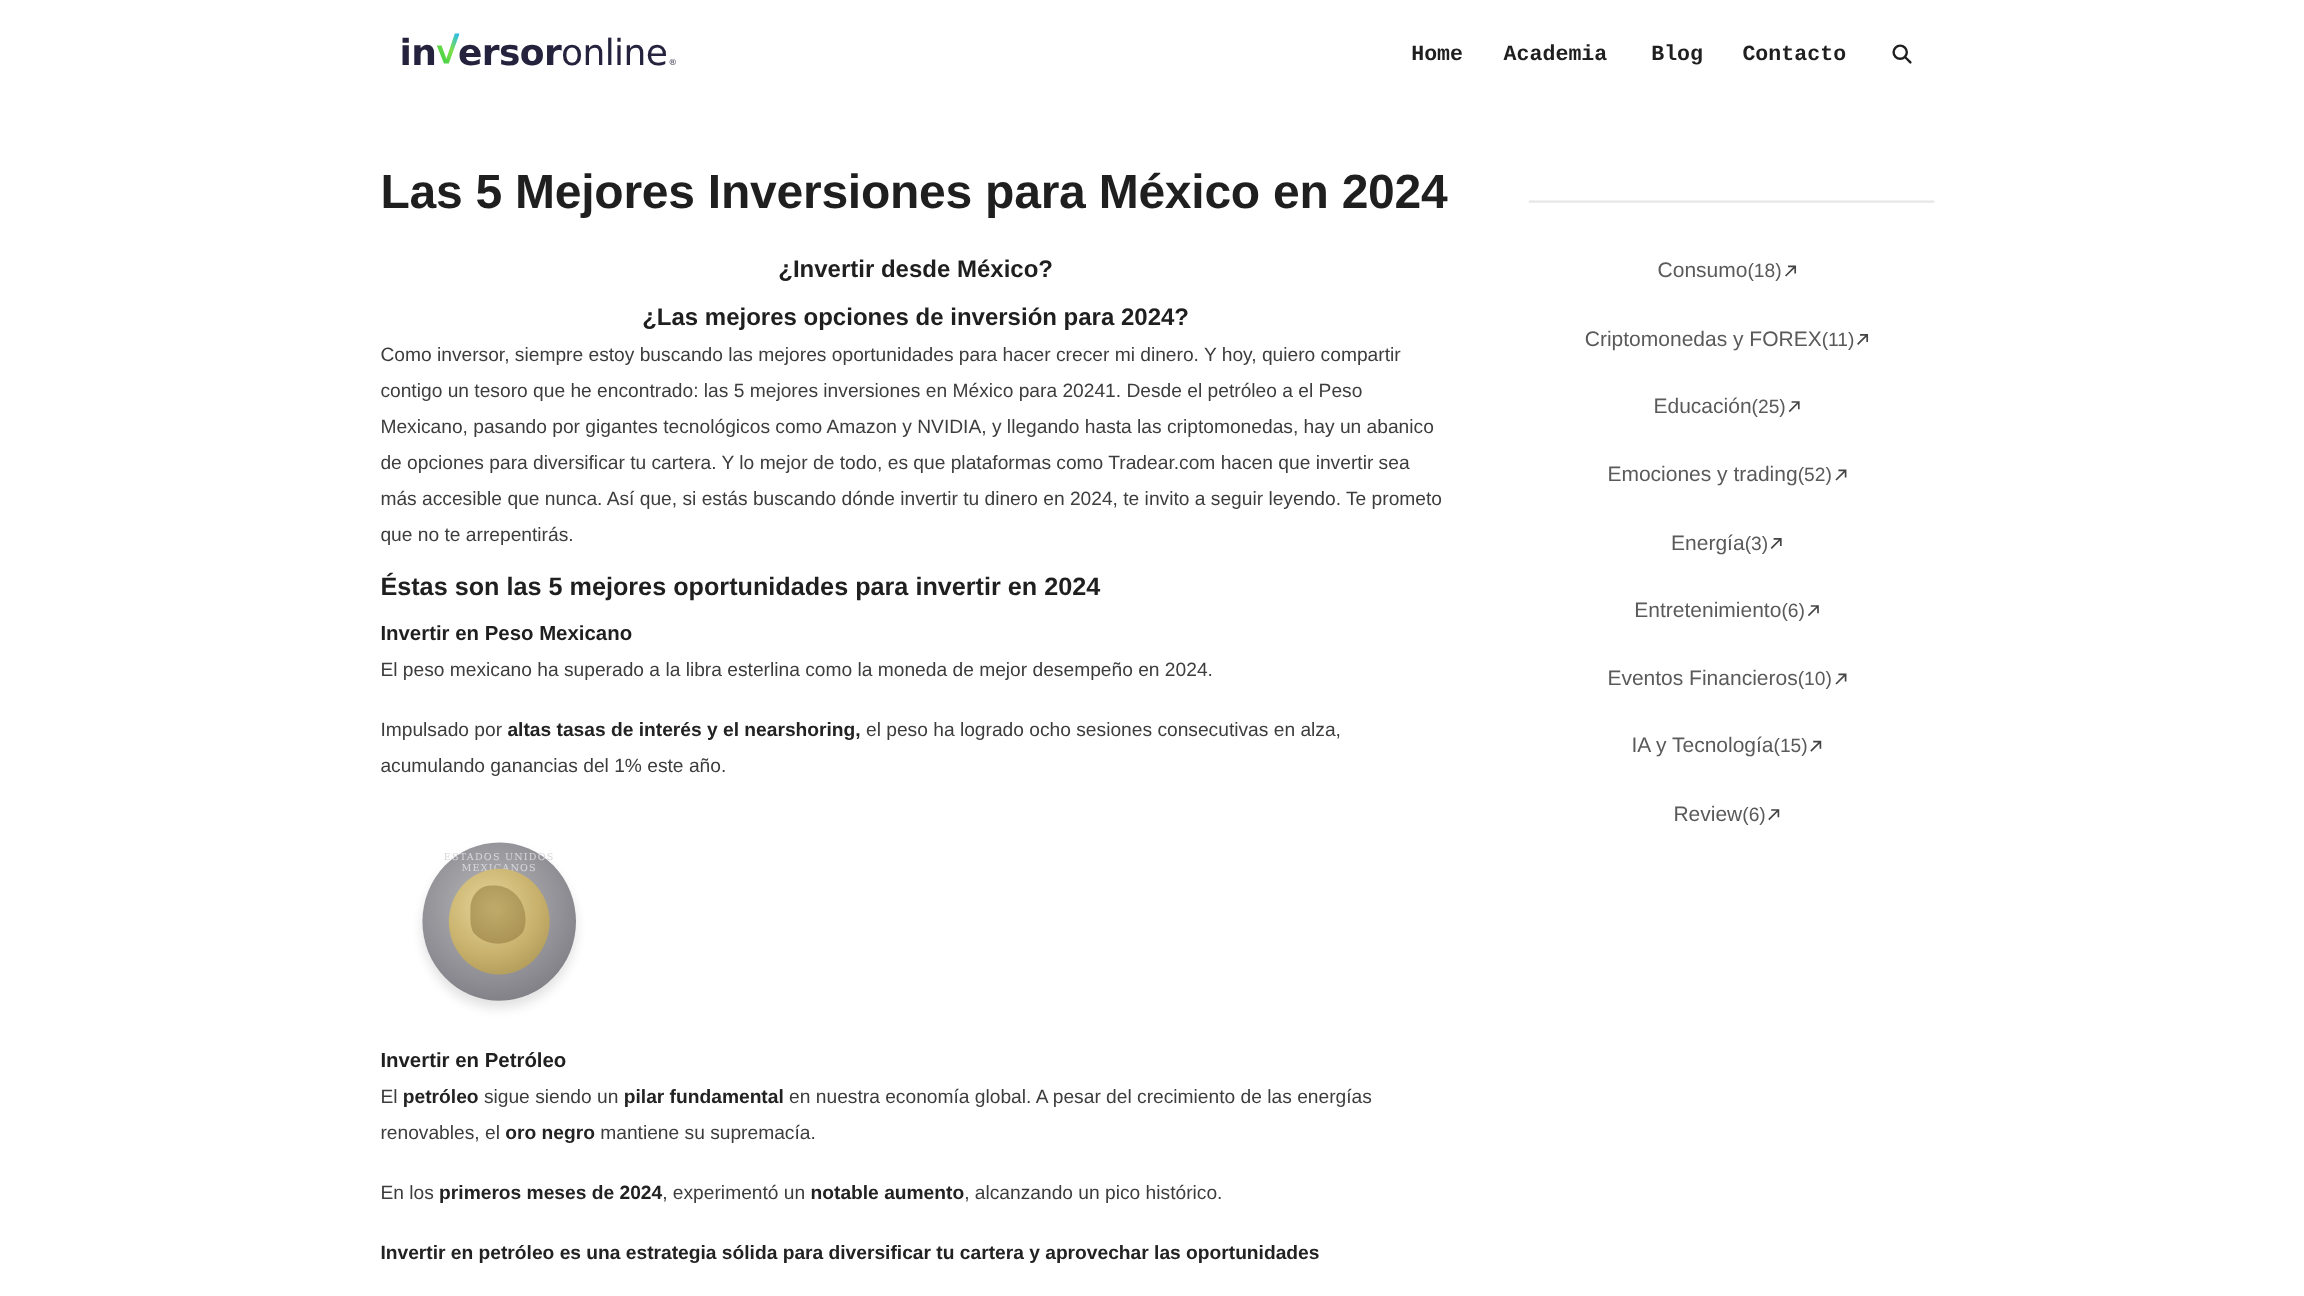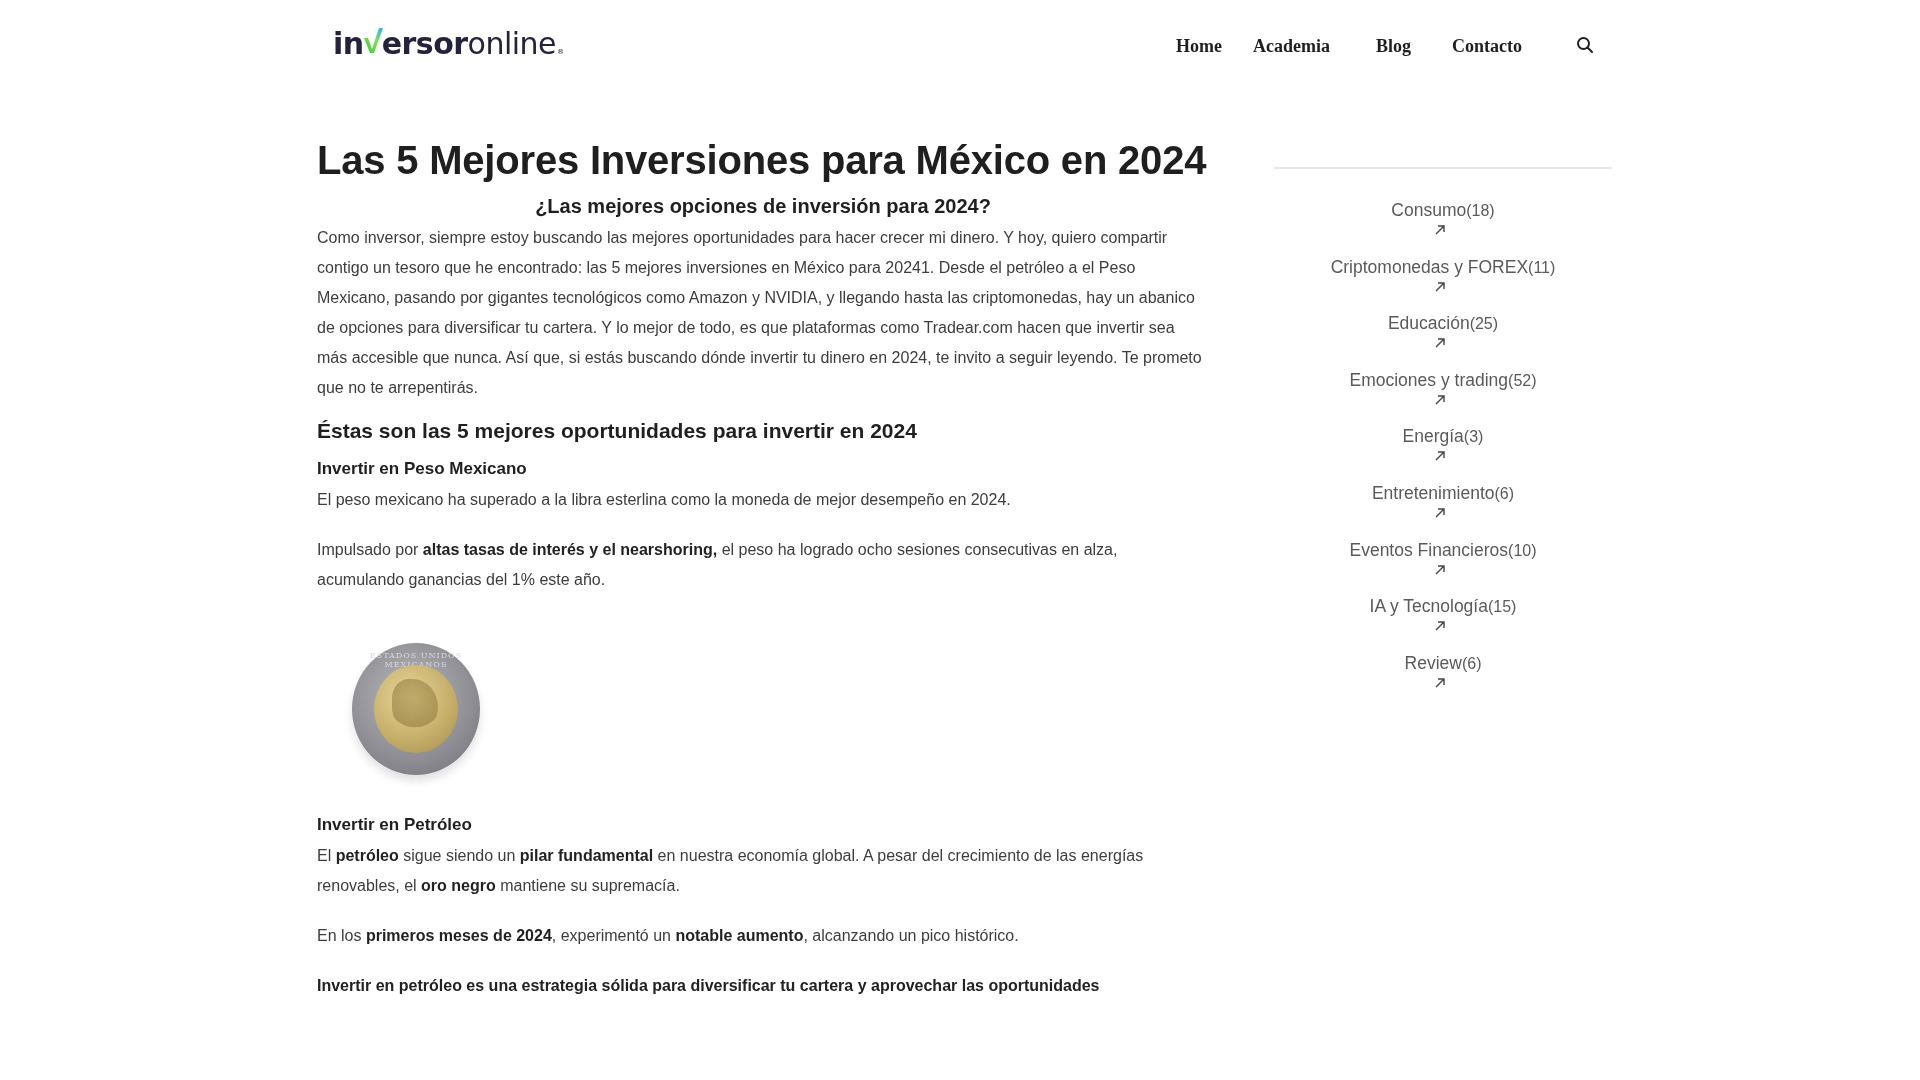--- a/index.html
+++ b/index.html
@@ -8,21 +8,21 @@
 
   
   .header { position: absolute; left: 0; top: 0; width: 1536px; height: 92px; }
   .logo { position: absolute; left: 333px; top: 24px; height: 40px; display: flex; align-items: baseline; font-family: "DejaVu Sans", sans-serif; font-size: 30px; letter-spacing: -0.5px; line-height: 40px; }
   .logo .dark { color: #25223d; font-weight: bold; }
   .logo .check { display: inline-block; width: 20px; height: 30px; position: relative; margin: 0 -1px; }
   .logo .light { color: #25223d; font-weight: normal; }
   .logo .reg { font-size: 7px; color: #25223d; margin-left: 1px; }
 
   .nav { position: absolute; top: 30px; left: 1176px; height: 32px; display: flex; align-items: center; }
-  .nav a { font-size: 18px; font-weight: bold; color: #1f1f1f; text-decoration: none; font-family: Liberation Serif, serif; }
+  .nav a { font-size: 18px; font-weight: bold; color: #1f1f1f; text-decoration: none; font-family: Liberation Mono, monospace; }
   .nav .n-home { position: absolute; left: 0; }
   .nav .n-acad { position: absolute; left: 77px; }
   .nav .n-blog { position: absolute; left: 200px; }
   .nav .n-cont { position: absolute; left: 276px; white-space: nowrap; }
   .search-btn { position: absolute; left: 1574px; top: 34px; width: 22px; height: 22px; display: flex; align-items: center; justify-content: center; cursor: pointer; }
 
   
   .article { position: absolute; left: 317px; top: 140px; width: 892px; }
   .title { font-size: 40px; font-weight: bold; color: #1f1f1f; line-height: 40px; letter-spacing: -0.2px; }
   .center-h { text-align: center; font-size: 20px; font-weight: bold; color: #1f1f1f; line-height: 28px; }
@@ -46,21 +46,21 @@
           background: radial-gradient(circle at 50% 40%, #b09a58 0%, #9c8548 70%, transparent 72%); opacity: 0.7; }
   .coin-rim-text { position: absolute; left: 14px; top: 8px; width: 100px; height: 20px; font-size: 8px; color: #d8d8dc; letter-spacing: 1px; text-align: center; font-family: "DejaVu Serif", serif; }
 
   .petro-h3 { margin-top: 20px; }
 
   
   .sidebar { position: absolute; left: 1274px; top: 152px; width: 338px; }
   .sb-title { font-size: 20px; font-weight: bold; color: #1f1f1f; line-height: 30px; }
   .sb-divider { height: 2px; background: #e8e8e8; margin-top: 15px; width: 338px; }
   .sb-list { list-style: none; margin-top: 29px; }
-  .sb-item { display: flex; justify-content: flex-start; align-items: center; height: 56.6px; cursor: pointer; flex-direction: column; }
+  .sb-item { display: flex; justify-content: center; align-items: center; height: 56.6px; cursor: pointer; }
   .sb-item .lbl { font-size: 17.5px; color: #5a5a5a; line-height: 24px; white-space: nowrap; }
   .sb-item .cnt { font-size: 16px; color: #5a5a5a; }
   .sb-item .arrow { width: 14px; height: 14px; margin-right: 6px; display: flex; align-items: center; justify-content: center; }
 </style>
 </head>
 <body>
 
 <header class="header">
   <a class="logo">
     <span class="dark">in</span>
@@ -92,20 +92,21 @@
     <svg width="18" height="18" viewBox="0 0 18 18">
       <circle cx="7.5" cy="7.5" r="5.5" fill="none" stroke="#1f1f1f" stroke-width="2"></circle>
       <line x1="11.5" y1="11.5" x2="16" y2="16" stroke="#1f1f1f" stroke-width="2" stroke-linecap="round"></line>
     </svg>
   </div>
 </header>
 
 <main class="article">
   <h1 class="title">Las 5 Mejores Inversiones para México en 2024</h1>
 
+  <h3 class="center-h ch1">¿Invertir desde México?</h3>
   <h3 class="center-h ch2">¿Las mejores opciones de inversión para 2024?</h3>
 
   <p class="p intro">Como inversor, siempre estoy buscando las mejores oportunidades para hacer crecer mi dinero. Y hoy, quiero compartir contigo un tesoro que he encontrado: las 5 mejores inversiones en México para 20241. Desde el petróleo a el Peso Mexicano, pasando por gigantes tecnológicos como Amazon y NVIDIA, y llegando hasta las criptomonedas, hay un abanico de opciones para diversificar tu cartera. Y lo mejor de todo, es que plataformas como Tradear.com hacen que invertir sea más accesible que nunca. Así que, si estás buscando dónde invertir tu dinero en 2024, te invito a seguir leyendo. Te prometo que no te arrepentirás.</p>
 
   <h2 class="h2">Éstas son las 5 mejores oportunidades para invertir en 2024</h2>
 
   <h3 class="h3">Invertir en Peso Mexicano</h3>
   <p class="p after-h3">El peso mexicano ha superado a la libra esterlina como la moneda de mejor desempeño en 2024.</p>
   <p class="p gap"><span>Impulsado por </span><b>altas tasas de interés y el nearshoring,</b><span> el peso ha logrado ocho sesiones consecutivas en alza, acumulando ganancias del 1% este año.</span></p>
 

